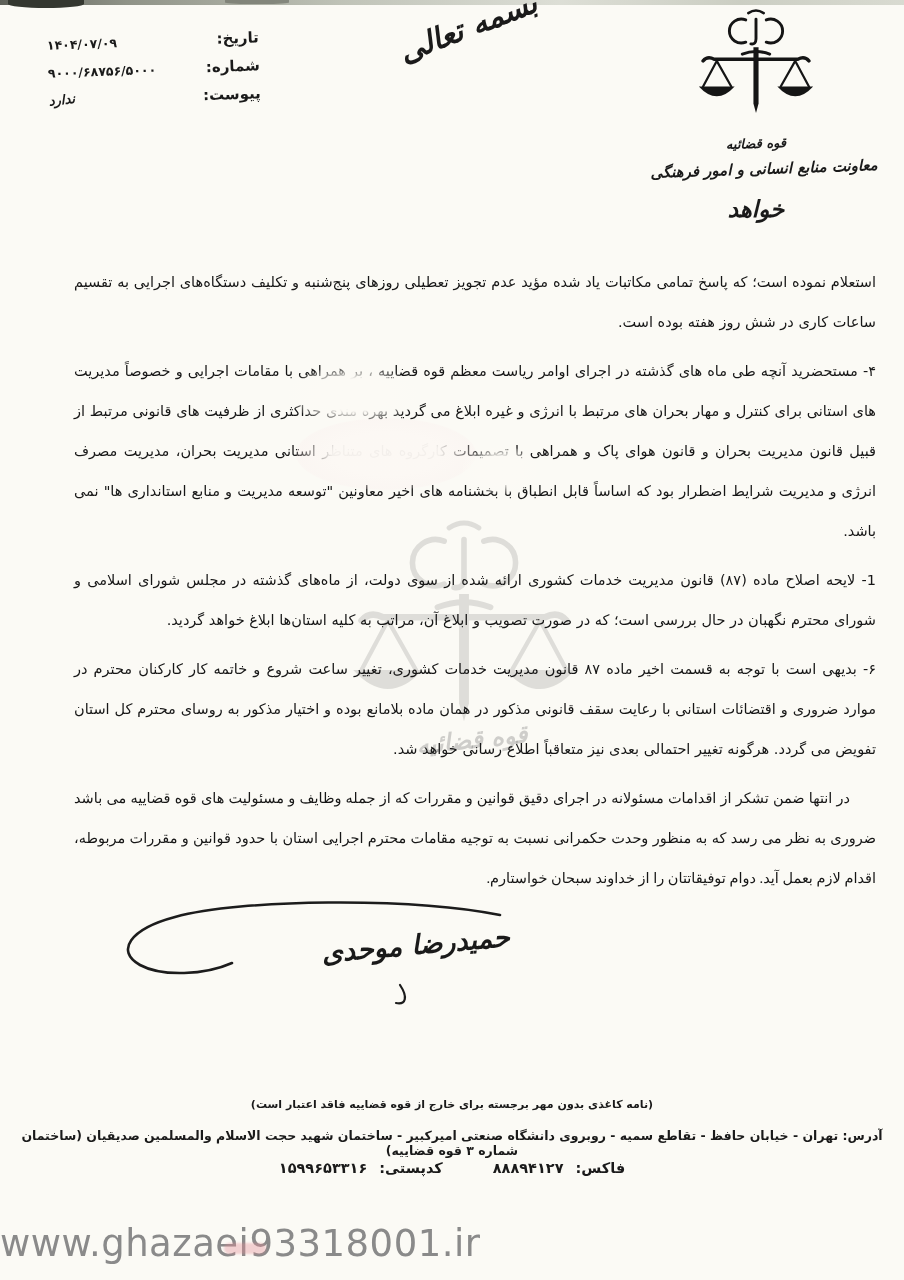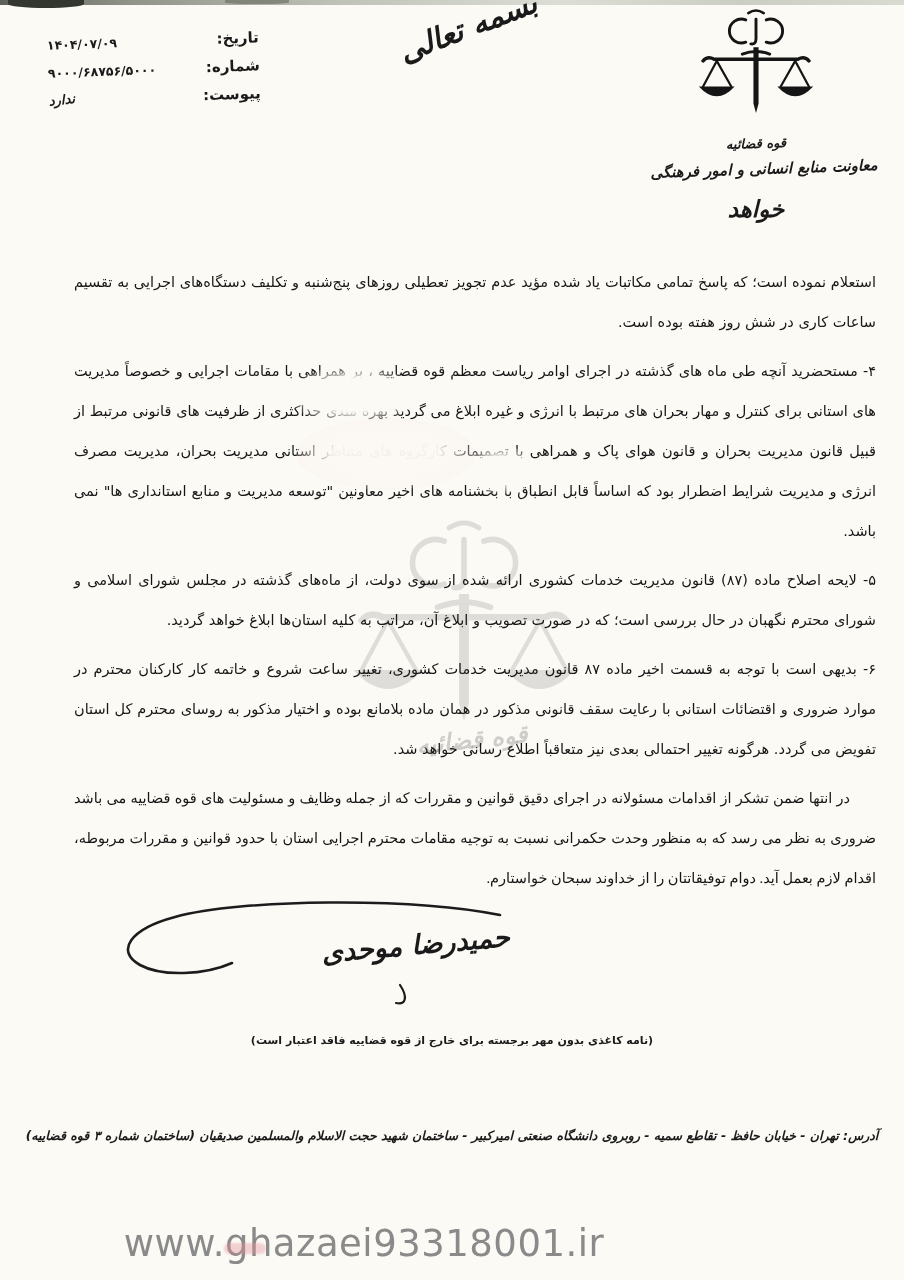--- a/index.html
+++ b/index.html
@@ -78,29 +78,29 @@
   .signature { position: absolute; left: 70px; top: 893px; width: 440px; height: 125px; }
   .signature svg { position: absolute; inset: 0; width: 100%; height: 100%; }
   .signature-name {
     position: absolute; left: 210px; top: 38px; width: 230px;
     direction: rtl; font-size: 27px; font-weight: bold; font-style: italic;
     transform: rotate(-5deg); letter-spacing: -1px; white-space: nowrap;
   }
 
   
   .footer-line { position: absolute; left: 0; width: 904px; text-align: center; direction: rtl; font-weight: bold; }
-  .footer-note   { top: 1034px; font-size: 11px;  letter-spacing: .3px; }
-  .footer-address{ top: 1128px; font-size: 12.5px; font-style: italic; }
+  .footer-note   { top: 1098px; font-size: 11px;  letter-spacing: .3px; }
+  .footer-address{ top: 1128px; font-size: 12.5px; }
   .footer-contact{ top: 1160px; font-size: 14.5px; }
   .footer-contact span { margin: 0 6px; }
   .footer-contact .gap { display: inline-block; width: 26px; }
 
   
   .site-watermark {
-    position: absolute; left: 0; top: 1222px; width: 728px; text-align: center;
+    position: absolute; left: 0; top: 1222px; width: 728px; text-align: left;
     direction: ltr; font-size: 37px; color: #8a8a8a; letter-spacing: .5px;
   }
   .pink-smudge { position: absolute; left: 224px; top: 1243px; width: 42px; height: 11px;
     background: rgba(228,140,150,.38); border-radius: 6px; filter: blur(1px); }
 </style>
 </head>
 <body>
 
 <svg width="0" height="0" style="position:absolute">
   <symbol id="emblem" viewBox="0 0 150 150">
@@ -160,36 +160,39 @@
   <div class="center-watermark">
     <svg viewBox="0 0 150 150">
         <use href="#emblem"></use>
       </svg>
   </div>
   <div class="watermark-cal">قوه قضائیه</div>
 
   <div class="body-text">
     <p>استعلام نموده است؛ که پاسخ تمامی مکاتبات یاد شده مؤید عدم تجویز تعطیلی روزهای پنج‌شنبه و تکلیف دستگاه‌های اجرایی به تقسیم ساعات کاری در شش روز هفته بوده است.</p>
     <p>۴- مستحضرید آنچه طی ماه های گذشته در اجرای اوامر ریاست معظم قوه قضاییه ، بر همراهی با مقامات اجرایی و خصوصاً مدیریت های استانی برای کنترل و مهار بحران های مرتبط با انرژی و غیره ابلاغ می گردید بهره مندی حداکثری از ظرفیت های قانونی مرتبط از قبیل قانون مدیریت بحران و قانون هوای پاک و همراهی با تصمیمات کارگروه های متناظر استانی مدیریت بحران، مدیریت مصرف انرژی و مدیریت شرایط اضطرار بود که اساساً قابل انطباق با بخشنامه های اخیر معاونین "توسعه مدیریت و منابع استانداری ها" نمی باشد.</p>
-    <p>۵- لایحه اصلاح ماده (۸۷) قانون مدیریت خدمات کشوری ارائه شده از سوی دولت، از ماه‌های گذشته در مجلس شورای اسلامی و شورای محترم نگهبان در حال بررسی است؛ که در صورت تصویب و ابلاغ آن، مراتب به کلیه استان‌ها ابلاغ خواهد گردید.</p>
+    <p>1- لایحه اصلاح ماده (۸۷) قانون مدیریت خدمات کشوری ارائه شده از سوی دولت، از ماه‌های گذشته در مجلس شورای اسلامی و شورای محترم نگهبان در حال بررسی است؛ که در صورت تصویب و ابلاغ آن، مراتب به کلیه استان‌ها ابلاغ خواهد گردید.</p>
     <p>۶- بدیهی است با توجه به قسمت اخیر ماده ۸۷ قانون مدیریت خدمات کشوری، تغییر ساعت شروع و خاتمه کار کارکنان محترم در موارد ضروری و اقتضائات استانی با رعایت سقف قانونی مذکور در همان ماده بلامانع بوده و اختیار مذکور به روسای محترم کل استان تفویض می گردد. هرگونه تغییر احتمالی بعدی نیز متعاقباً اطلاع رسانی خواهد شد.</p>
     <p class="closing">در انتها ضمن تشکر از اقدامات مسئولانه در اجرای دقیق قوانین و مقررات که از جمله وظایف و مسئولیت های قوه قضاییه می باشد ضروری به نظر می رسد که به منظور وحدت حکمرانی نسبت به توجیه مقامات محترم اجرایی استان با حدود قوانین و مقررات مربوطه، اقدام لازم بعمل آید. دوام توفیقاتتان را از خداوند سبحان خواستارم.</p>
   </div>
 
   <div class="fade-blob fade-blob-1"></div>
   <div class="fade-blob fade-blob-2"></div>
   <div class="fade-blob fade-blob-3"></div>
 
   <div class="signature">
     <svg viewBox="0 0 440 125">
       <path d="M430 22 C340 4 170 6 105 24 C60 36 45 58 70 72 C92 84 135 82 162 70" fill="none" stroke="#1c1c1c" stroke-width="2.6" stroke-linecap="round"></path>
       <path d="M330 92 C338 104 336 112 326 110" fill="none" stroke="#1c1c1c" stroke-width="2.2" stroke-linecap="round"></path>
     </svg>
     <div class="signature-name">حمیدرضا موحدی</div>
   </div>
 
   <div class="footer-line footer-note">(نامه کاغذی بدون مهر برجسته برای خارج از قوه قضاییه فاقد اعتبار است)</div>
   <div class="footer-line footer-address">آدرس: تهران - خیابان حافظ - تقاطع سمیه - روبروی دانشگاه صنعتی امیرکبیر - ساختمان شهید حجت الاسلام والمسلمین صدیقیان (ساختمان شماره ۳ قوه قضاییه)</div>
+  <div class="footer-line footer-contact">
+    <span>فاکس:</span><span>۸۸۸۹۴۱۲۷</span><span class="gap"></span><span>کدپستی:</span><span>۱۵۹۹۶۵۳۳۱۶</span>
+  </div>
 
   <div class="site-watermark">www.ghazaei93318001.ir</div>
   <div class="pink-smudge"></div>
 
 </div>
 
 </body></html>

